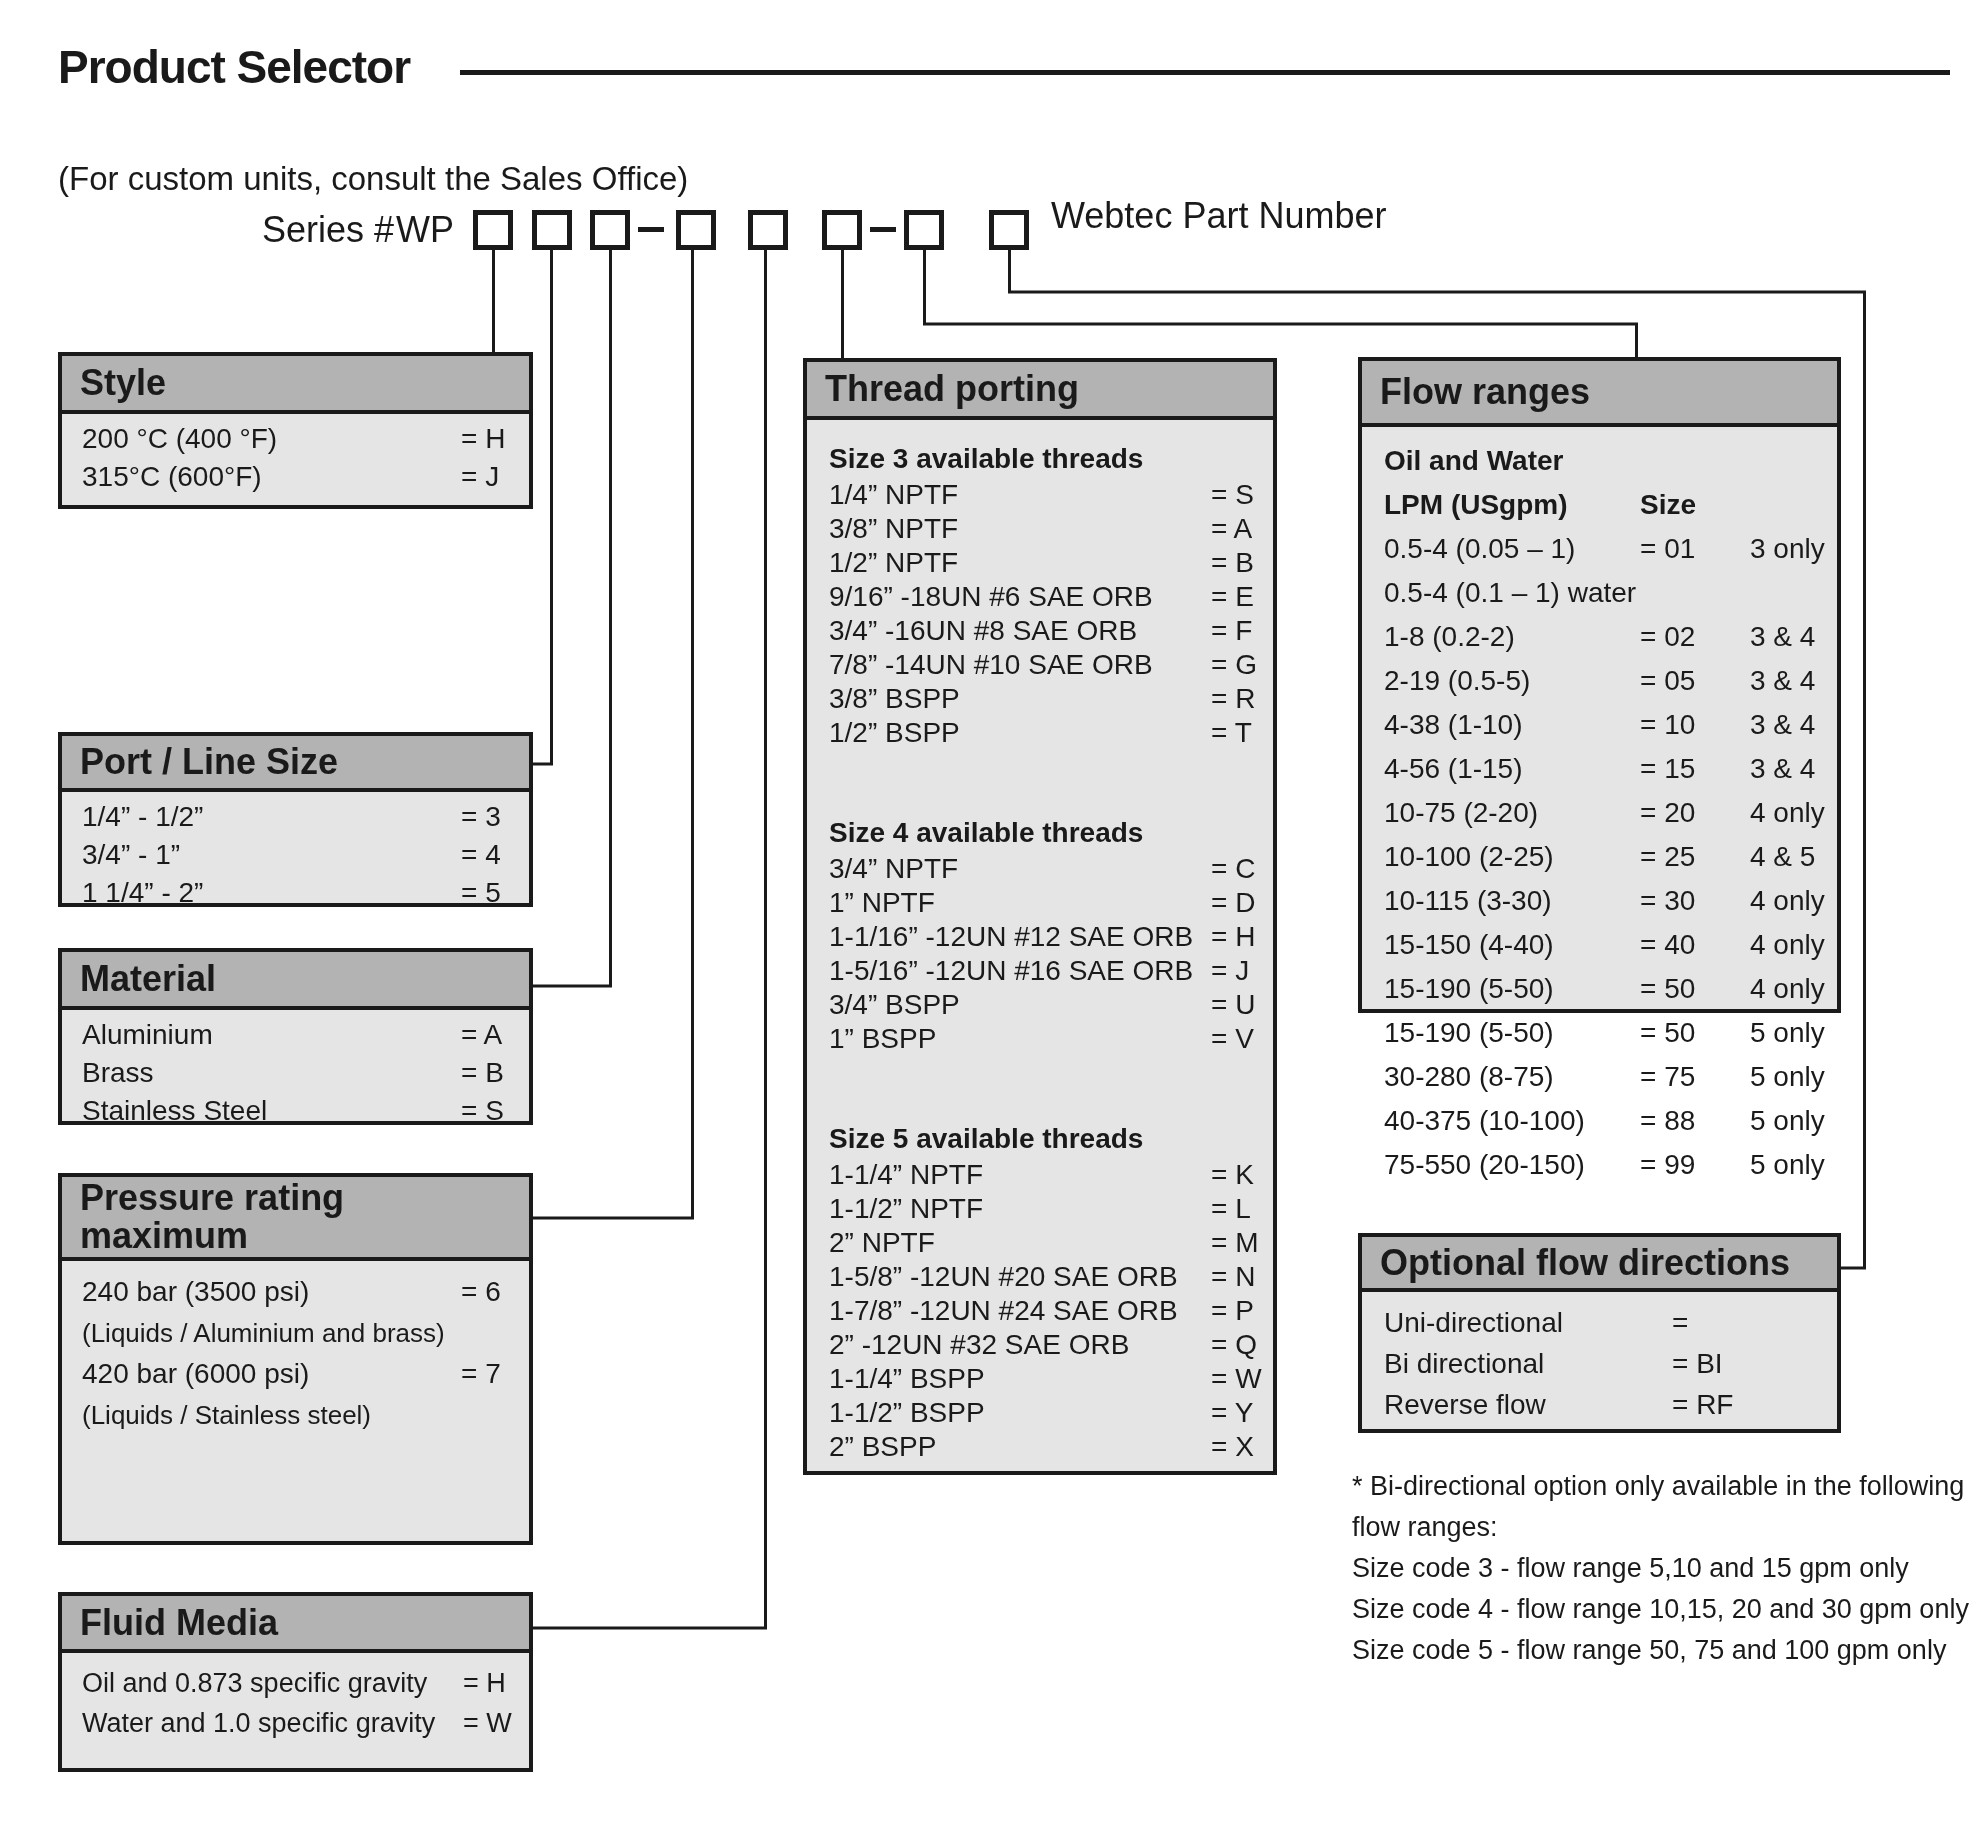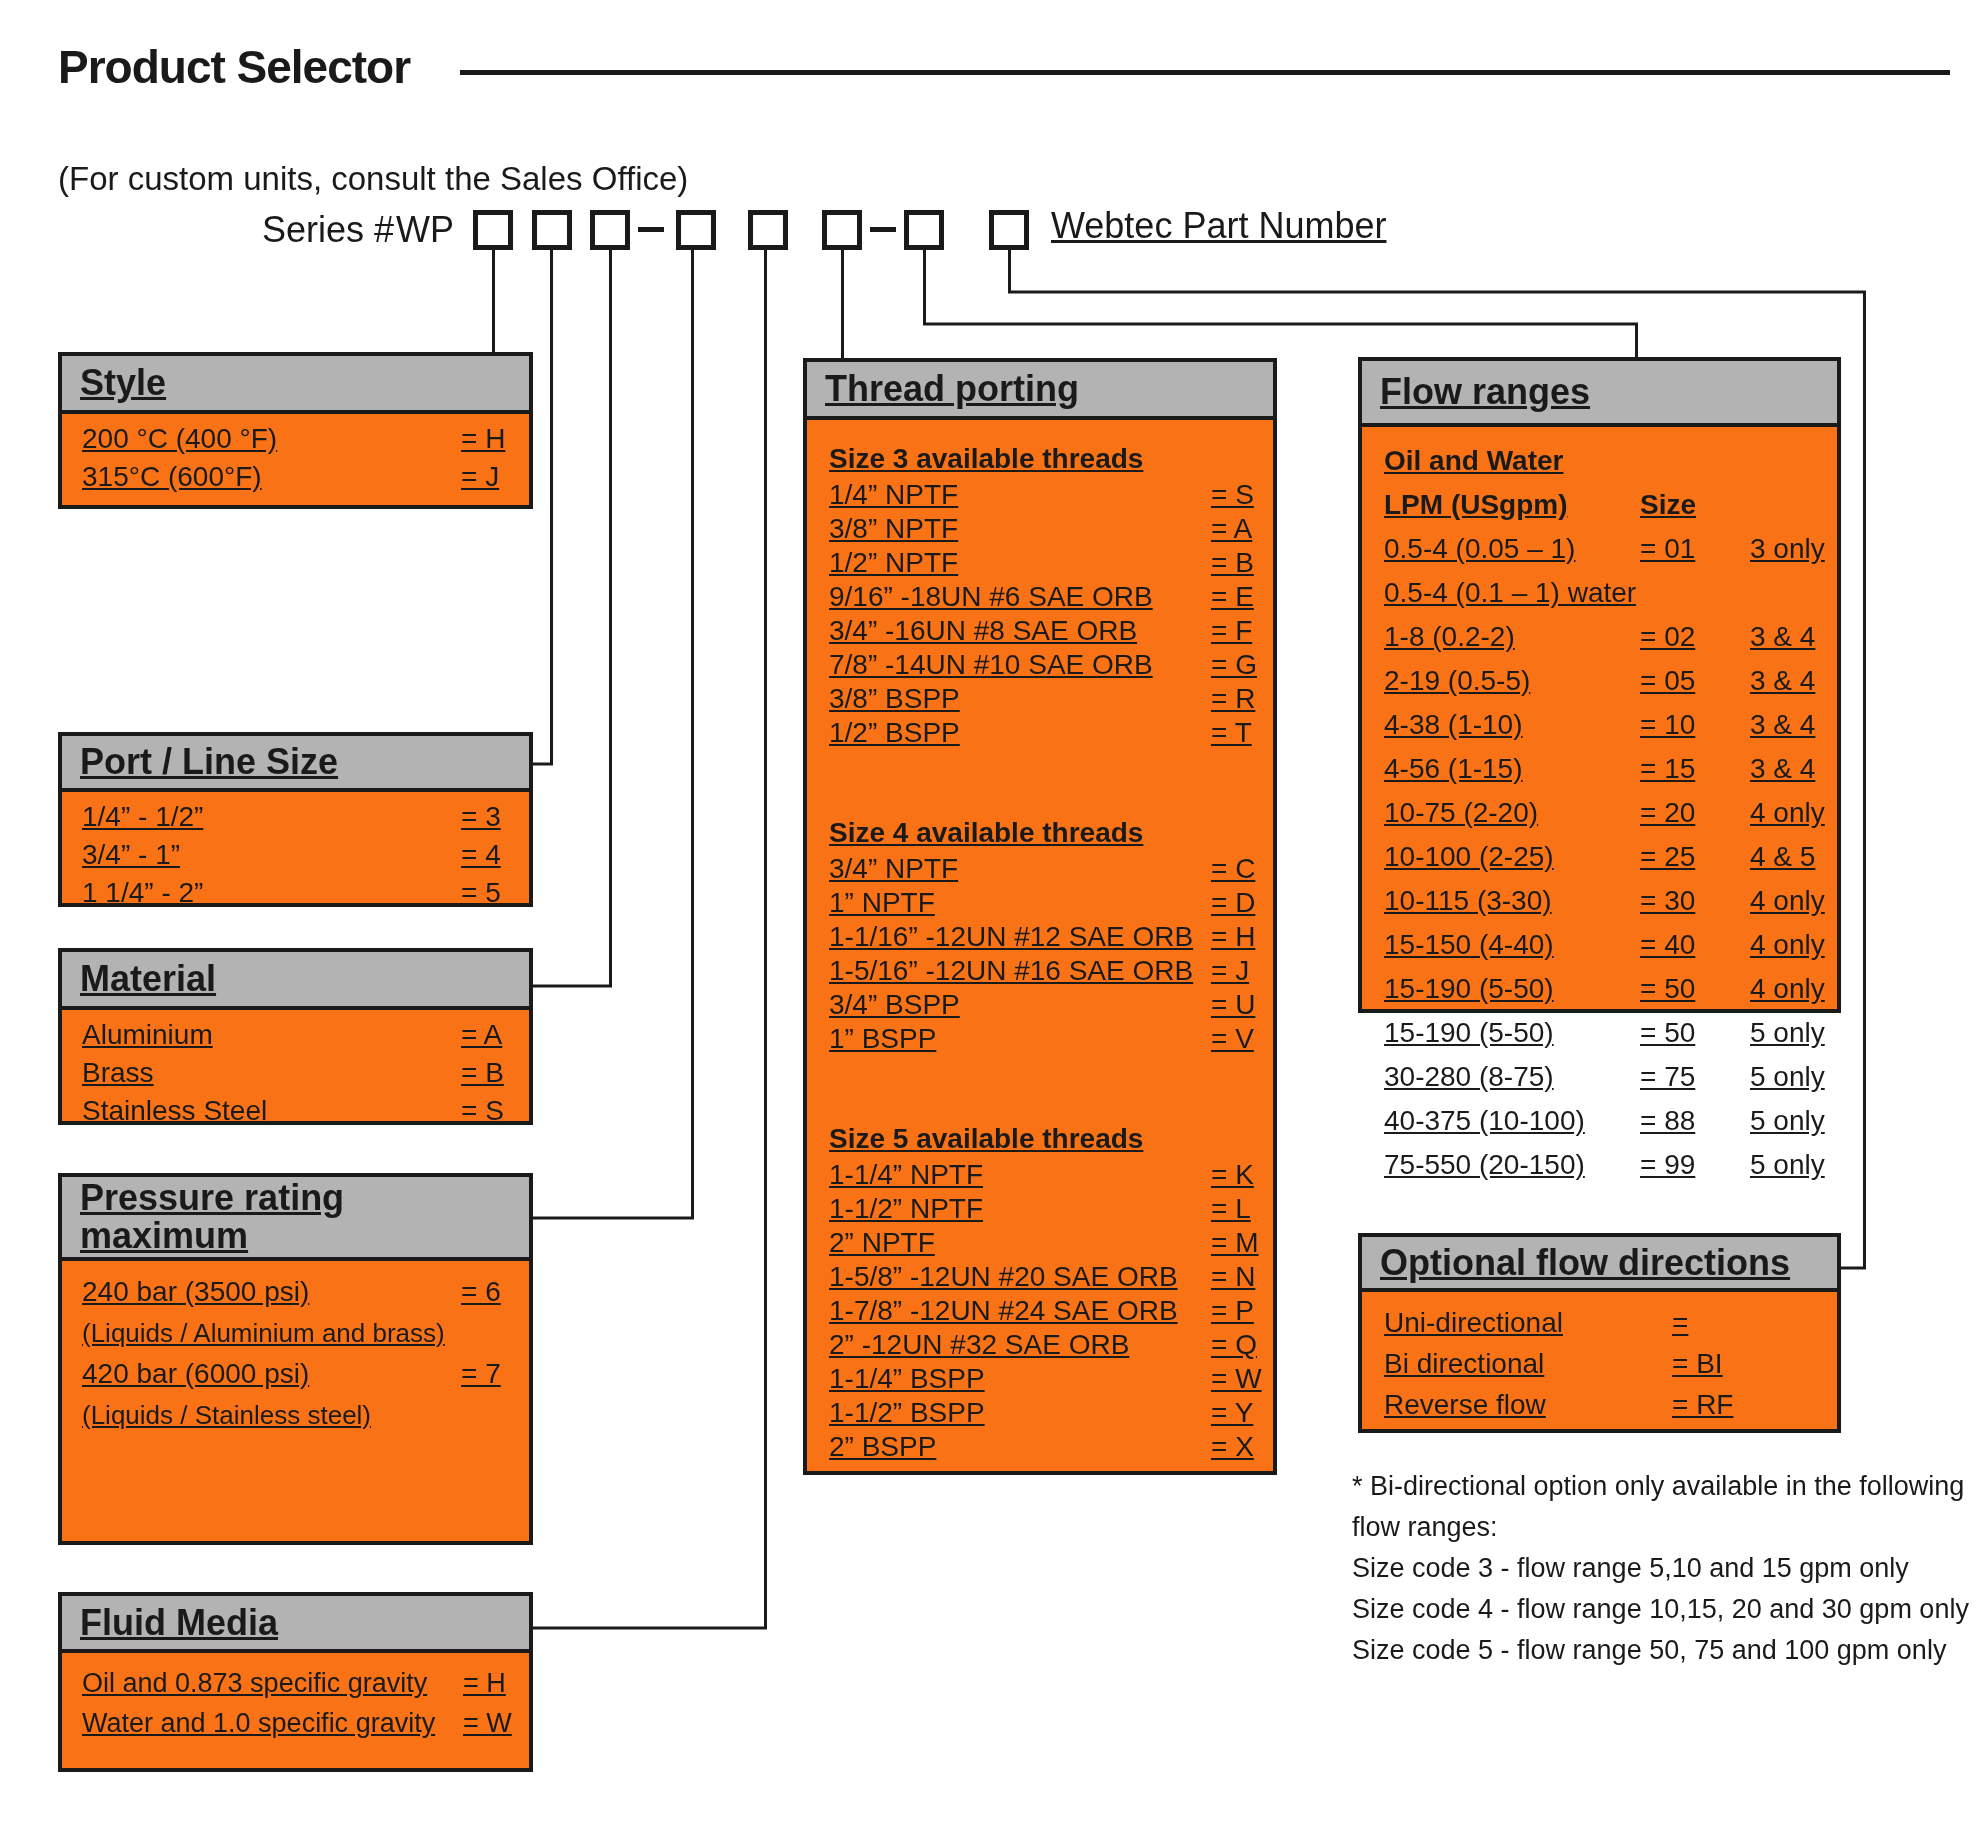--- a/index.html
+++ b/index.html
@@ -8,21 +8,21 @@
     font-family:"Liberation Sans","DejaVu Sans",sans-serif;color:#1a1a1a;overflow:hidden;
   }
   .abs{position:absolute;}
   .page-title{font-size:46px;font-weight:bold;letter-spacing:-1px;}
   .title-rule{background:#1a1a1a;height:5px;}
   .subtitle{font-size:33px;}
   .pn-label{font-size:36px;line-height:40px;white-space:nowrap;}
   .digit-box{width:40px;height:40px;border:5px solid #1a1a1a;background:#ffffff;box-sizing:border-box;}
   .dash{width:26px;height:5px;background:#1a1a1a;}
 
-  .tbl{position:absolute;border:4px solid #1a1a1a;background:#f97316;box-sizing:border-box;text-decoration:underline;}
+  .tbl{position:absolute;border:4px solid #1a1a1a;background:#e5e5e5;box-sizing:border-box;}
   .tbl-header{
     background:#b3b3b3;border-bottom:4px solid #1a1a1a;box-sizing:border-box;
     display:flex;flex-direction:column;justify-content:center;
     padding-left:18px;font-size:36px;font-weight:bold;line-height:38px;
   }
   .tbl-body{font-size:28px;box-sizing:border-box;}
   .lt-body{padding:6px 12px 0 20px;}
   .row{display:flex;line-height:38px;}
   .row .lbl{flex:1;white-space:nowrap;}
   .row .code{width:56px;white-space:nowrap;}
@@ -73,21 +73,21 @@
   <div class="abs digit-box" style="left:532px;top:210px;"></div>
   <div class="abs digit-box" style="left:590px;top:210px;"></div>
   <div class="abs dash" style="left:638px;top:227px;"></div>
   <div class="abs digit-box" style="left:676px;top:210px;"></div>
   <div class="abs digit-box" style="left:748px;top:210px;"></div>
   <div class="abs digit-box" style="left:822px;top:210px;"></div>
   <div class="abs dash" style="left:870px;top:227px;"></div>
   <div class="abs digit-box" style="left:904px;top:210px;"></div>
   <div class="abs digit-box" style="left:989px;top:210px;"></div>
 
-  <div class="abs pn-label" style="left:1051px;top:206px;text-decoration:underline;">Webtec Part Number</div>
+  <div class="abs pn-label" style="left:1051px;top:196px;">Webtec Part Number</div>
 
   <div class="tbl" style="left:58px;top:352px;width:475px;height:157px;">
     <div class="tbl-header" style="height:58px;">Style</div>
     <div class="tbl-body lt-body">
       <div class="row">
         <span class="lbl">200 °C (400 °F)</span>
         <span class="code">= H</span>
       </div>
       <div class="row">
         <span class="lbl">315°C (600°F)</span>

